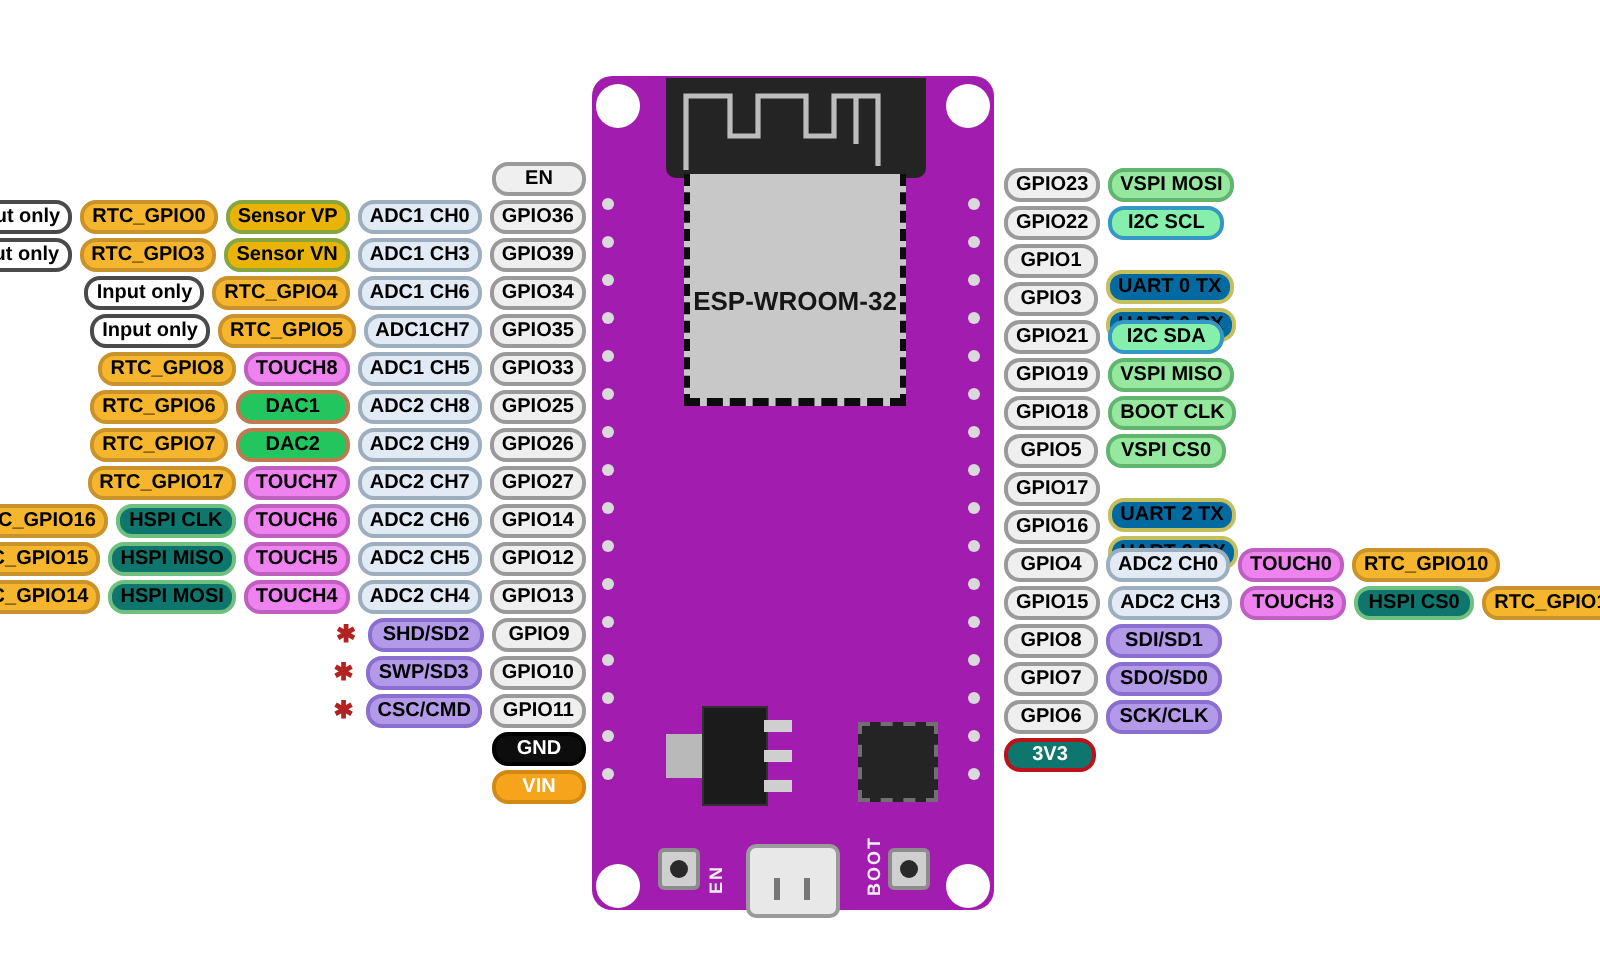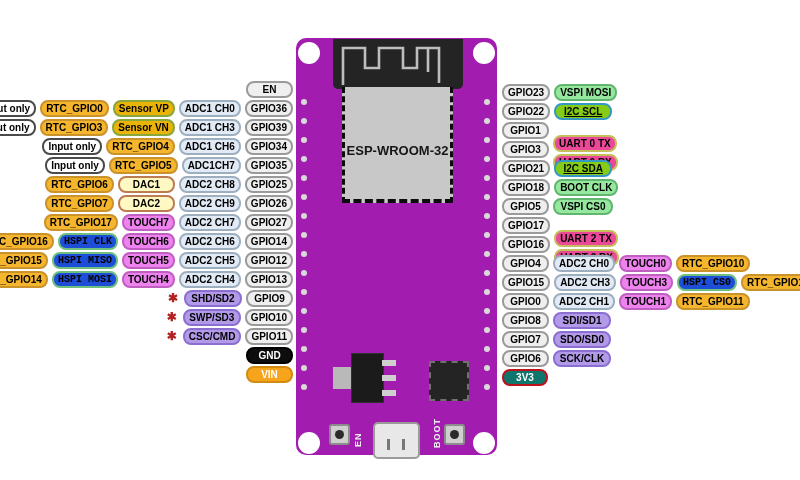--- a/index.html
+++ b/index.html
@@ -58,26 +58,26 @@
           background:#e8e8e8;border:2px solid #9b9b9b;border-radius:5px;box-sizing:border-box;}
   .usb-pin{position:absolute;bottom:7px;width:3px;height:11px;background:#777777;}
   .usb-pin.p1{left:12px}.usb-pin.p2{left:27px}
 </style>
 <style>.t-input{background:#ffffff;border-color:#4a4a4a;color:#000000;}
 .t-gpio{background:#efefef;border-color:#9a9a9a;color:#000000;}
 .t-rtc{background:#f5b52d;border-color:#c9922a;color:#000000;}
 .t-sensor{background:#eab308;border-color:#87a63d;color:#000000;}
 .t-adc{background:#e2ebf5;border-color:#9daebe;color:#000000;}
 .t-touch{background:#ee82ee;border-color:#bf5fbf;color:#000000;}
-.t-dac{background:#fef9c3;border-color:#bd7b52;color:#000000;text-align:right;}
-.t-hspi{background:#1d4ed8;border-color:#6fbf7e;color:#000000;font-family:Liberation Mono, monospace;}
+.t-dac{background:#22c55e;border-color:#bd7b52;color:#000000;text-align:right;}
+.t-hspi{background:#0f766e;border-color:#6fbf7e;color:#000000;}
 .t-sd{background:#b29ae8;border-color:#8a6fd0;color:#000000;}
 .t-vspi{background:#96e89f;border-color:#62b56f;color:#000000;}
-.t-i2c{background:#84cc16;border-color:#3498c4;color:#000000;text-decoration:underline;}
-.t-uart{background:#ec4899;border-color:#c4bf5a;color:#000000;margin-top:25px;}
+.t-i2c{background:#86efac;border-color:#3498c4;color:#000000;}
+.t-uart{background:#0369a1;border-color:#c4bf5a;color:#000000;margin-top:25px;}
 .t-gnd{background:#0d0d0d;border-color:#000000;color:#ffffff;}
 .t-vin{background:#f7a41d;border-color:#d18a12;color:#ffffff;}
 .t-v3{background:#0f766e;border-color:#bd1219;color:#ffffff;}
 .star{color:#b22222;}</style></head>
 <body>
 
 <div id="stage">
 
   <div id="left-pins" class="pin-col">
       <div class="pin-row">
@@ -103,20 +103,26 @@
         <div class="pill t-adc">ADC1 CH6</div>
         <div class="pill t-gpio">GPIO34</div>
       </div>
       <div class="pin-row">
         <div class="pill t-input">Input only</div>
         <div class="pill t-rtc">RTC_GPIO5</div>
         <div class="pill t-adc">ADC1CH7</div>
         <div class="pill t-gpio">GPIO35</div>
       </div>
       <div class="pin-row">
+        <div class="pill t-rtc">RTC_GPIO8</div>
+        <div class="pill t-touch">TOUCH8</div>
+        <div class="pill t-adc">ADC1 CH5</div>
+        <div class="pill t-gpio">GPIO33</div>
+      </div>
+      <div class="pin-row">
         <div class="pill t-rtc">RTC_GPIO6</div>
         <div class="pill t-dac">DAC1</div>
         <div class="pill t-adc">ADC2 CH8</div>
         <div class="pill t-gpio">GPIO25</div>
       </div>
       <div class="pin-row">
         <div class="pill t-rtc">RTC_GPIO7</div>
         <div class="pill t-dac">DAC2</div>
         <div class="pill t-adc">ADC2 CH9</div>
         <div class="pill t-gpio">GPIO26</div>
@@ -186,20 +192,24 @@
       </div>
       <div class="pin-row">
         <div class="pill t-gpio">GPIO3</div>
         <div class="pill t-uart">UART 0 RX</div>
       </div>
       <div class="pin-row">
         <div class="pill t-gpio">GPIO21</div>
         <div class="pill t-i2c">I2C SDA</div>
       </div>
       <div class="pin-row">
+        <div class="pill t-gpio">GPIO19</div>
+        <div class="pill t-vspi">VSPI MISO</div>
+      </div>
+      <div class="pin-row">
         <div class="pill t-gpio">GPIO18</div>
         <div class="pill t-vspi">BOOT CLK</div>
       </div>
       <div class="pin-row">
         <div class="pill t-gpio">GPIO5</div>
         <div class="pill t-vspi">VSPI CS0</div>
       </div>
       <div class="pin-row">
         <div class="pill t-gpio">GPIO17</div>
         <div class="pill t-uart">UART 2 TX</div>
@@ -215,26 +225,20 @@
         <div class="pill t-rtc">RTC_GPIO10</div>
       </div>
       <div class="pin-row">
         <div class="pill t-gpio">GPIO15</div>
         <div class="pill t-adc">ADC2 CH3</div>
         <div class="pill t-touch">TOUCH3</div>
         <div class="pill t-hspi">HSPI CS0</div>
         <div class="pill t-rtc">RTC_GPIO13</div>
       </div>
       <div class="pin-row">
-        <div class="pill t-gpio">GPIO0</div>
-        <div class="pill t-adc">ADC2 CH1</div>
-        <div class="pill t-touch">TOUCH1</div>
-        <div class="pill t-rtc">RTC_GPIO11</div>
-      </div>
-      <div class="pin-row">
         <div class="pill t-gpio">GPIO8</div>
         <div class="pill t-sd">SDI/SD1</div>
       </div>
       <div class="pin-row">
         <div class="pill t-gpio">GPIO7</div>
         <div class="pill t-sd">SDO/SD0</div>
       </div>
       <div class="pin-row">
         <div class="pill t-gpio">GPIO6</div>
         <div class="pill t-sd">SCK/CLK</div>

